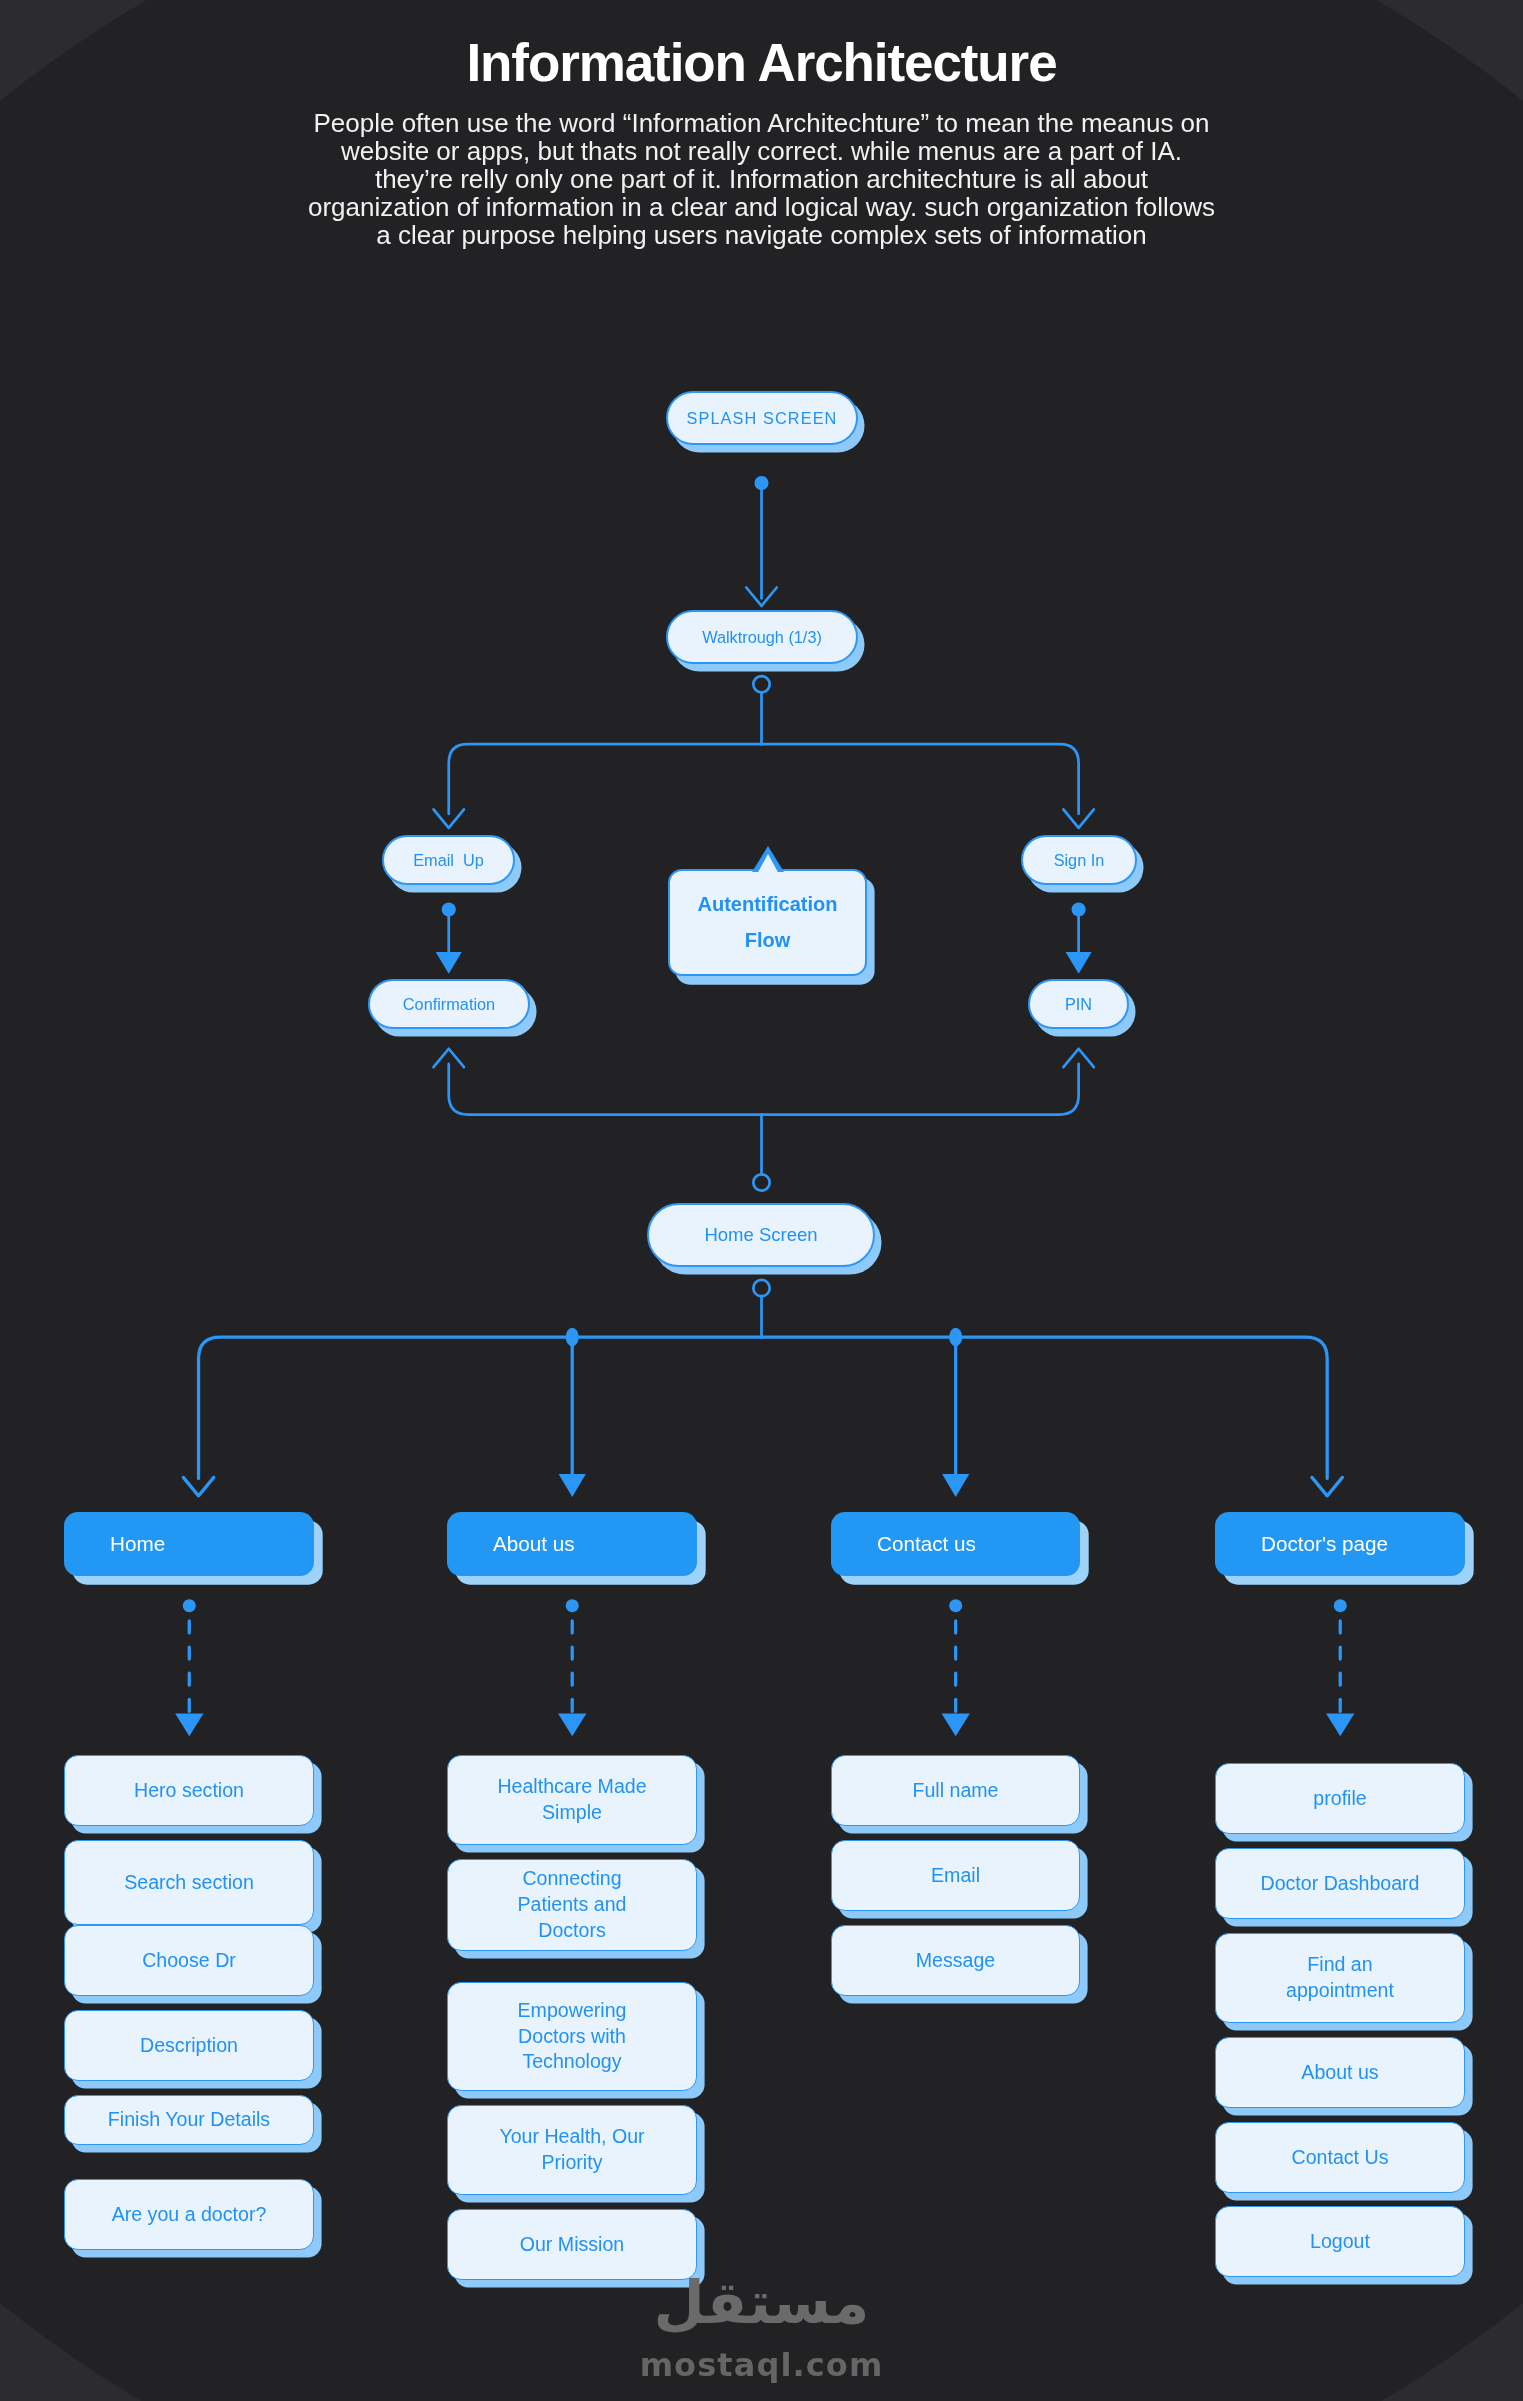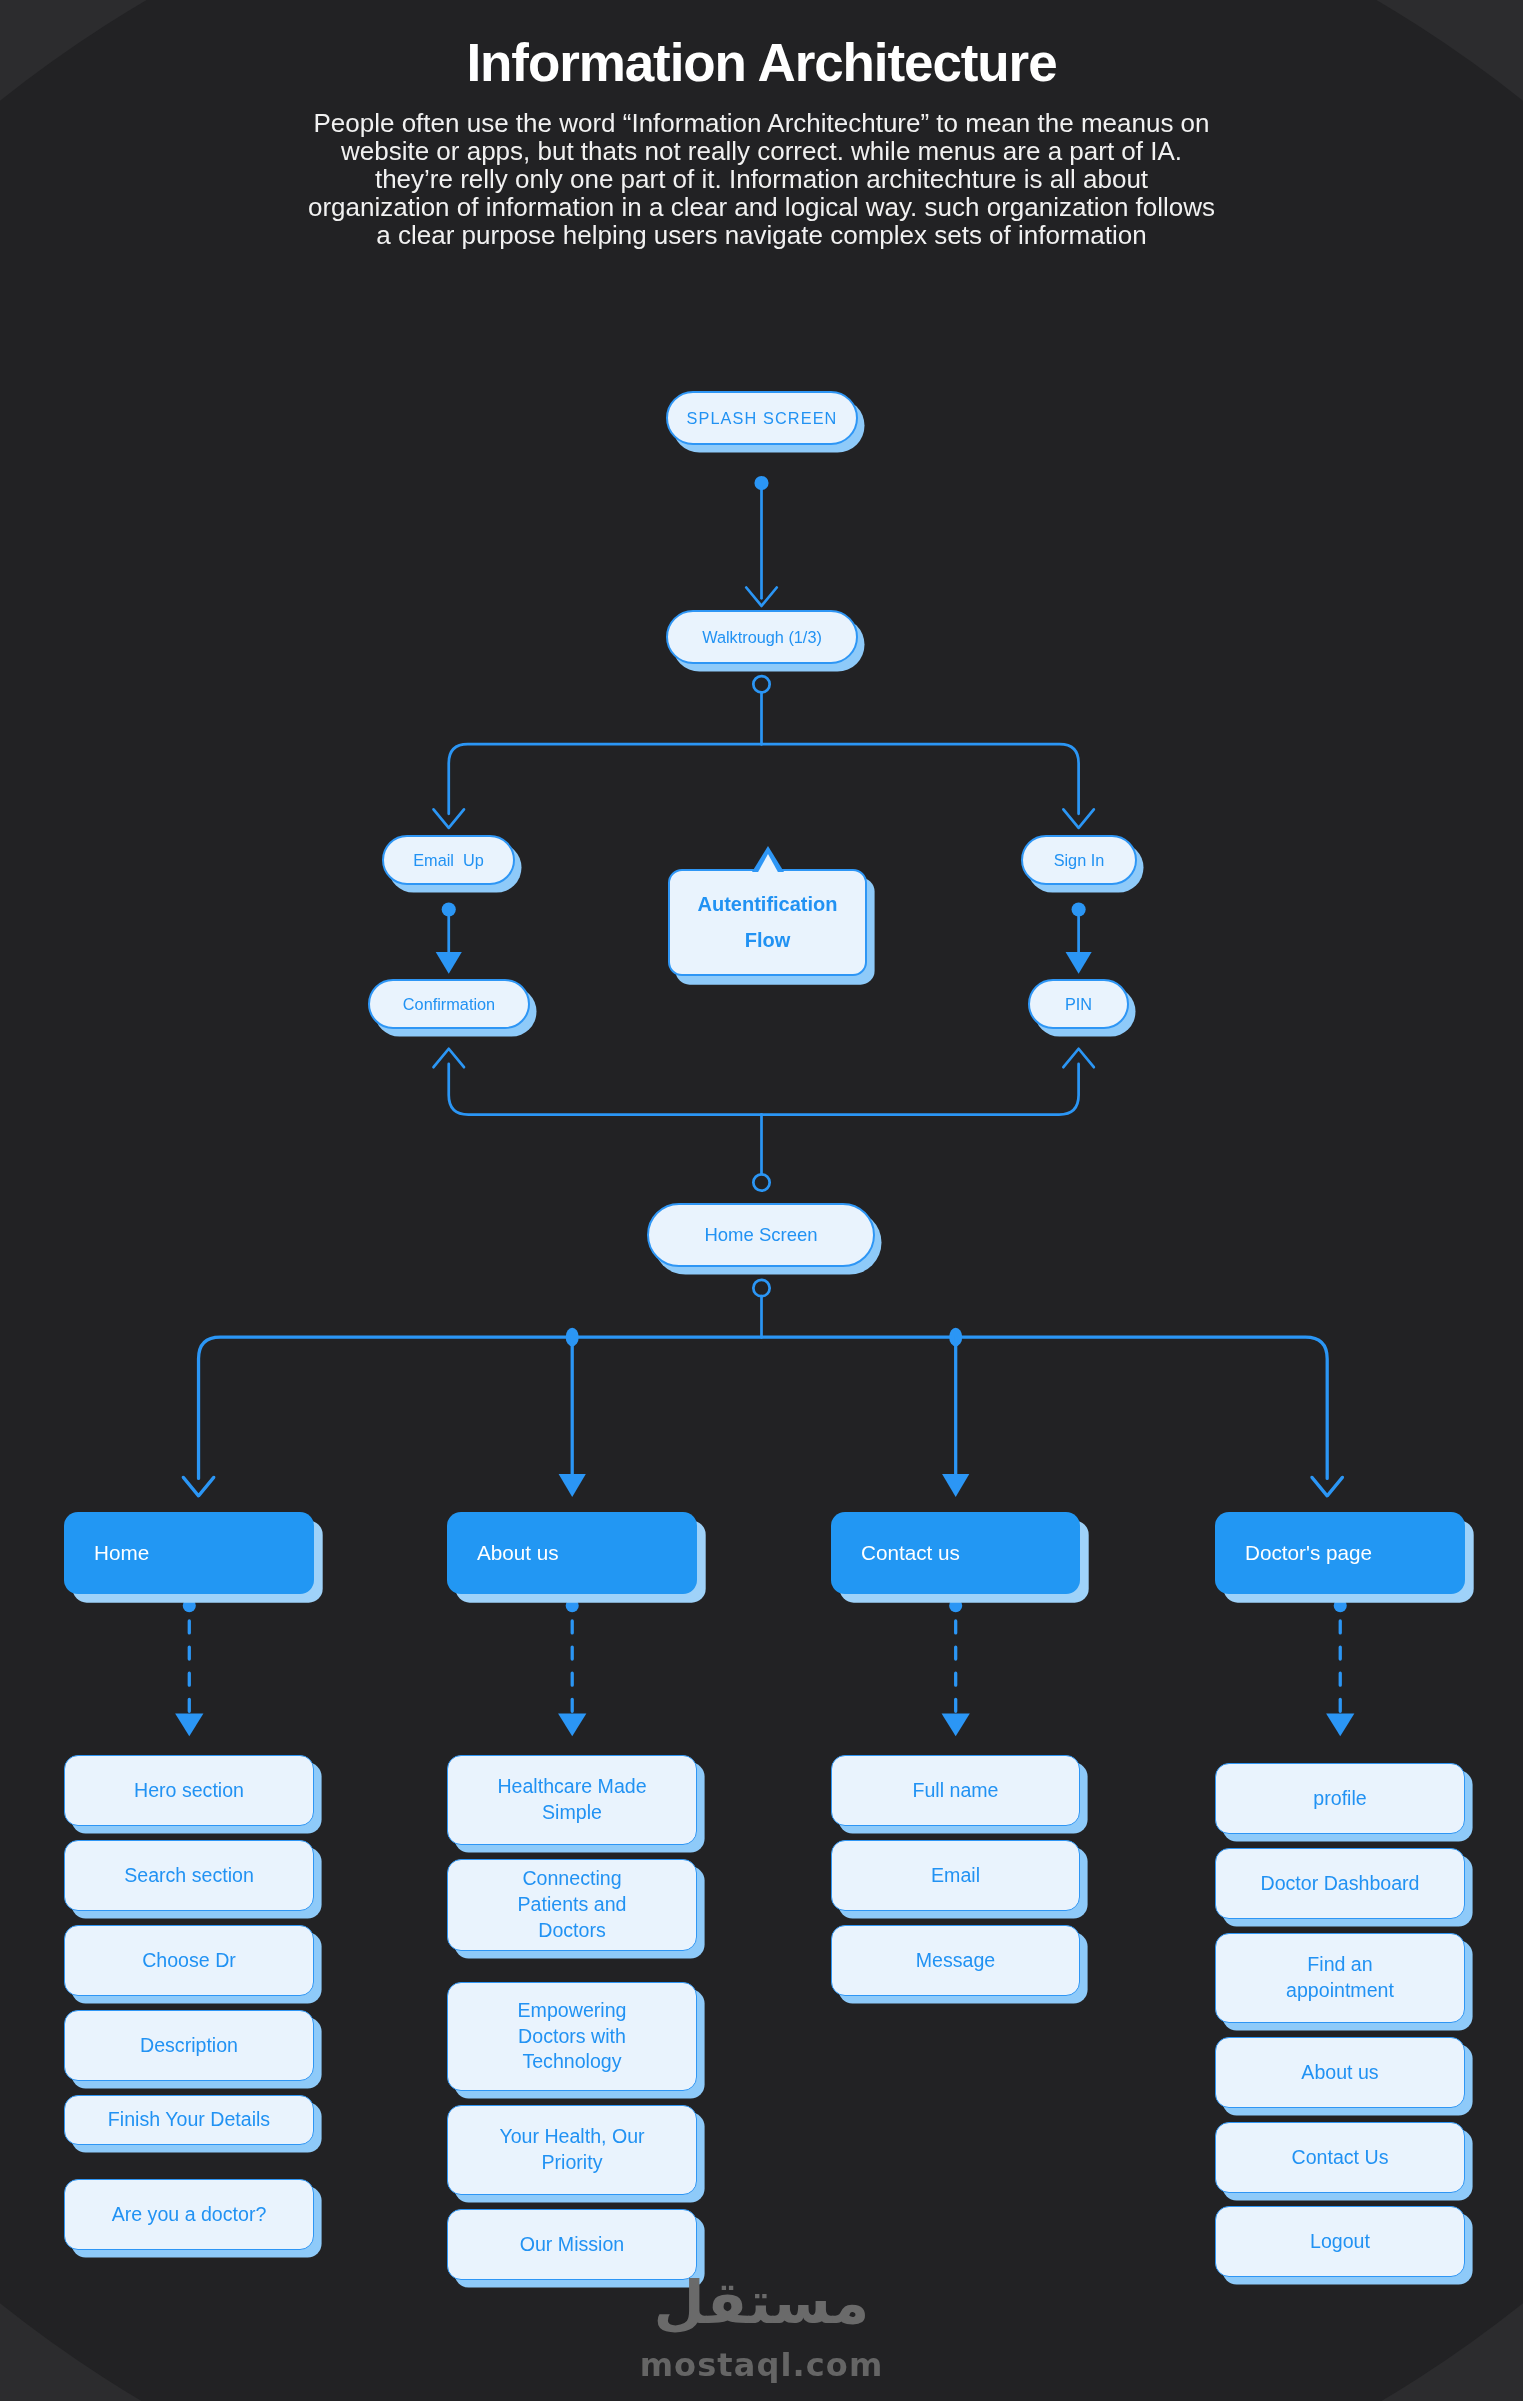--- a/index.html
+++ b/index.html
@@ -33,23 +33,23 @@
             box-shadow:7.6px 8.7px 0 #8ecaf9;color:#2192f3;font-size:20px;font-weight:600;
             display:flex;flex-direction:column;align-items:center;justify-content:space-evenly;
             box-sizing:border-box;padding:7.6px 0;}
   .auth-tail{position:absolute;top:-25px;left:50%;transform:translateX(-50%);
              width:0;height:0;border-left:16.3px solid transparent;
              border-right:16.3px solid transparent;border-bottom:26px solid #2e96f5;}
   .auth-tail-inner{position:absolute;top:-17px;left:50%;transform:translateX(-50%);
              width:0;height:0;border-left:11.4px solid transparent;
              border-right:11.4px solid transparent;border-bottom:20px solid #e9f3fd;}
   
-  .col-header{position:absolute;top:1512px;height:82px;background:#2297f3;
+  .col-header{position:absolute;top:1512px;height:64px;background:#2297f3;
               border-radius:14px;color:#ffffff;font-size:20.7px;font-weight:500;
-              display:flex;align-items:center;padding-left:30px;box-sizing:border-box;
+              display:flex;align-items:center;padding-left:46px;box-sizing:border-box;
               box-shadow:8.7px 8.7px 0 #9fd2f9;}
   .ch1{left:64px;width:250px;}
   .ch2{left:447px;width:250px;}
   .ch3{left:831px;width:249px;}
   .ch4{left:1215px;width:250px;}
   
   .sub-item{position:absolute;background:#e9f3fd;border:1.6px solid #2e96f5;
             border-radius:14px;color:#2192f3;font-size:19.6px;font-weight:500;
             display:flex;align-items:center;justify-content:center;text-align:center;
             line-height:1.32;white-space:pre-line;box-shadow:7.6px 7.6px 0 #8ecaf9;
@@ -167,21 +167,21 @@
   <div class="pill confirm">Confirmation</div>
   <div class="pill pin">PIN</div>
   <div class="pill homescreen">Home Screen</div>
 
   <div class="col-header ch1">Home</div>
   <div class="col-header ch2">About us</div>
   <div class="col-header ch3">Contact us</div>
   <div class="col-header ch4">Doctor's page</div>
 
   <div class="sub-item c1" style="top:1755px;height:71px">Hero section</div>
-  <div class="sub-item c1" style="top:1840px;height:71px">Search section</div>
+  <div class="sub-item c1" style="top:1840px;height:85px">Search section</div>
   <div class="sub-item c1" style="top:1925px;height:71px">Choose Dr</div>
   <div class="sub-item c1" style="top:2010px;height:71px">Description</div>
   <div class="sub-item c1" style="top:2095px;height:50px">Finish Your Details</div>
   <div class="sub-item c1" style="top:2179px;height:71px">Are you a doctor?</div>
 
   <div class="sub-item c2" style="top:1755px;height:90px">Healthcare Made
 Simple</div>
   <div class="sub-item c2" style="top:1859px;height:92px">Connecting
 Patients and
 Doctors</div>

